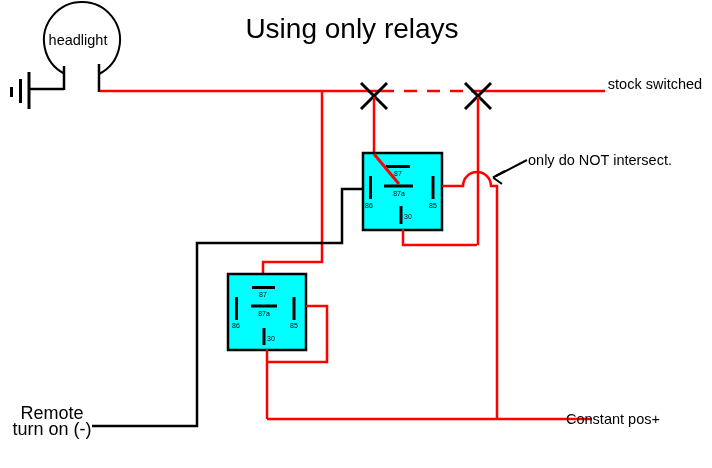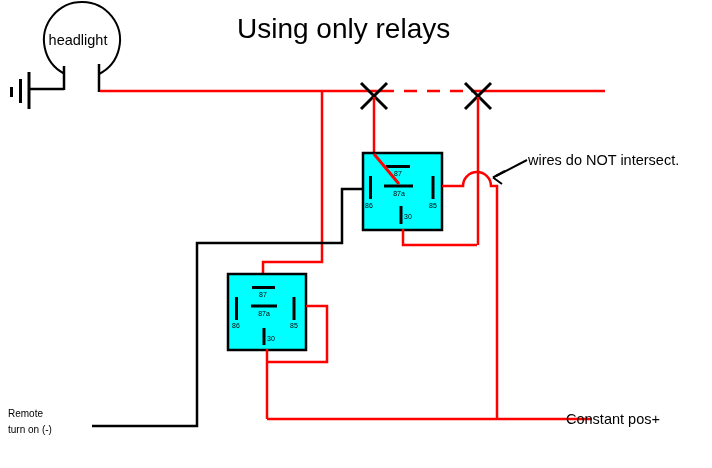--- a/index.html
+++ b/index.html
@@ -6,24 +6,24 @@
   body{
     width:712px;height:468px;position:relative;overflow:hidden;
     background:#ffffff;
     font-family:"Liberation Sans", sans-serif;
     color:#000;
   }
   #stage{position:absolute;left:0;top:0;width:712px;height:468px;}
   svg{position:absolute;left:0;top:0;}
   svg text{font-family:"Liberation Sans", sans-serif;fill:#000;}
   .lbl{position:absolute;white-space:nowrap;}
-  .title{left:237px;top:13px;width:230px;text-align:left;font-size:28px;}
+  .title{left:237px;top:13px;width:230px;text-align:center;font-size:28px;}
   .stock{left:601px;top:77px;width:108px;text-align:center;font-size:14.5px;line-height:15px;}
   .note{left:528px;top:152px;font-size:14.5px;}
-  .remote{left:8px;top:406px;width:88px;font-size:10px;line-height:15.5px;}
+  .remote{left:8px;top:406px;width:88px;text-align:center;font-size:18px;line-height:15.5px;}
   .constant{left:566px;top:411px;font-size:14.5px;}
   .headlight-label{left:44px;top:32px;width:68px;text-align:center;font-size:14.5px;}
   .pinlabel{font-size:7px;}
 </style>
 </head>
 <body>
 
 <div id="stage">
 
   <svg width="712" height="468" viewBox="0 0 712 468">
@@ -106,23 +106,24 @@
       <line x1="493" y1="177.5" x2="505" y2="171" stroke="#000" stroke-width="2"></line>
       <line x1="493" y1="177.5" x2="502" y2="184" stroke="#000" stroke-width="2"></line>
     </g>
   </svg>
 
   <div class="lbl title">Using only relays</div>
 
   <div class="lbl headlight-label">headlight</div>
 
   <div class="lbl stock">
+    <div>stock switched</div>
   </div>
 
-  <div class="lbl note">wires do NOT intersect.</div>
+  <div class="lbl note">only do NOT intersect.</div>
 
   <div class="lbl remote">
     <div>Remote</div>
     <div>turn on (-)</div>
   </div>
 
   <div class="lbl constant">Constant pos+</div>
 
 </div>
 

